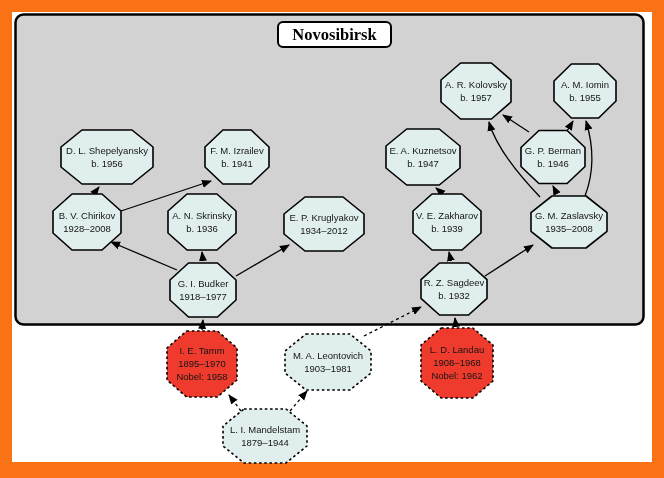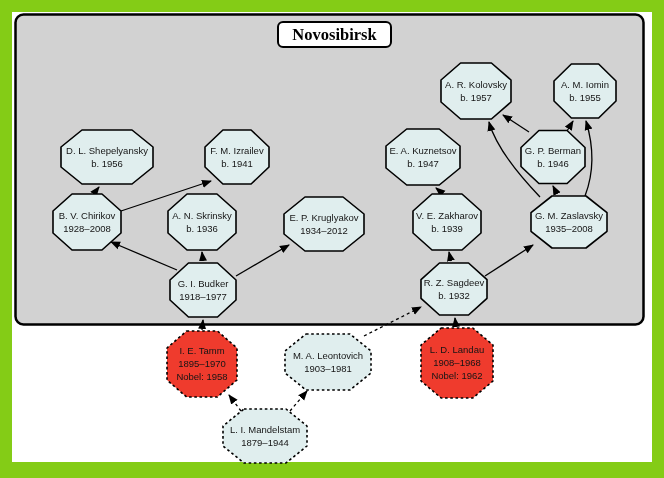--- a/index.html
+++ b/index.html
@@ -1,19 +1,19 @@
 <!DOCTYPE html>
 <html><head>
 <meta charset="utf-8">
 <style>
   html,body { margin:0; padding:0; background:#ffffff; }
   .canvas {
     position:relative;
     width:664px; height:478px;
-    background:#84cc16;
+    background:#f97316;
     font-family:"Liberation Sans", sans-serif;
     overflow:hidden;
   }
   svg { position:absolute; left:0; top:0; }
   .nlabel {
     font-family:"Liberation Sans", sans-serif;
     font-size:9.5px;
     fill:#151515;
     text-anchor:middle;
   }

